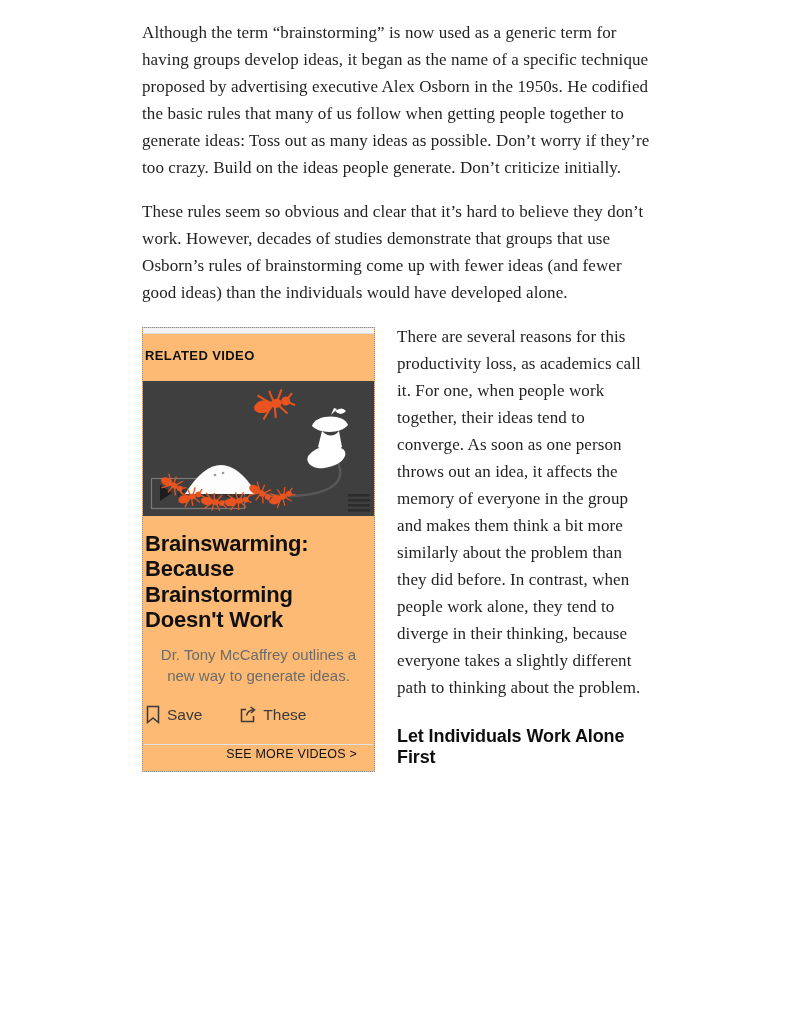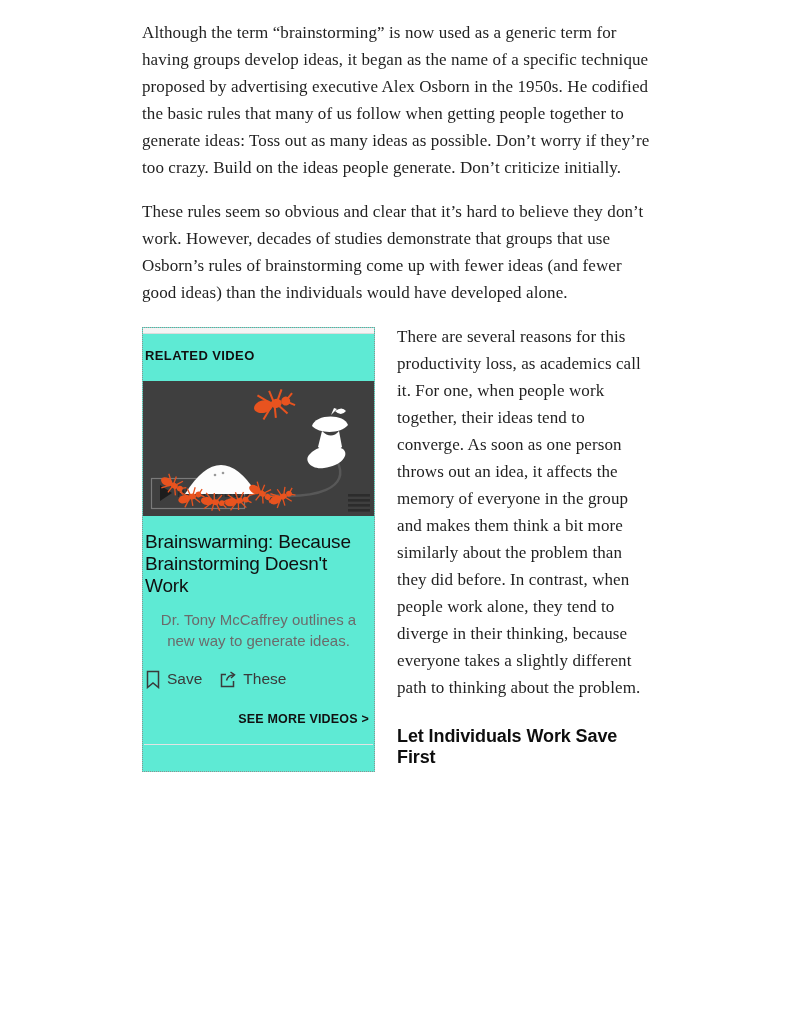--- a/index.html
+++ b/index.html
@@ -19,21 +19,21 @@
     letter-spacing: 0.1px;
   }
   
   .video-card {
     float: left;
     width: 231px;
     height: 443px;
     border: 1px dotted #8f8f8f;
     margin: 4px 22px 12px 0;
     position: relative;
-    background: #5eead4;
+    background: #fdba74;
     font-family: "Liberation Sans", "DejaVu Sans", sans-serif;
     box-sizing: content-box;
   }
   .card-strip {
     height: 5px;
     border-bottom: 1px solid #dcdcdc;
     background: #f4f4f4;
   }
   .card-label {
     font-size: 13px;
@@ -45,60 +45,60 @@
   .thumb {
     position: relative;
     margin-top: 18px;
     height: 135px;
     background: #3f3f3f;
     overflow: hidden;
     cursor: pointer;
   }
   .thumb svg { display: block; }
   .video-title {
-    font-size: 19px;
-    font-weight: normal;
+    font-size: 22px;
+    font-weight: bold;
     line-height: 1.15;
     letter-spacing: -0.2px;
     color: #101010;
     margin: 15px 2px 0 2px;
   }
   .video-desc {
     font-size: 15px;
     line-height: 1.4;
     color: #6b6b6b;
     margin: 12px 2px 0 2px;
     font-weight: normal;
     text-align: center;
   }
   .actions {
     display: flex;
     align-items: center;
-    gap: 16px;
+    gap: 36px;
     margin: 19px 2px 0 2px;
   }
   .action-btn {
     display: inline-flex;
     align-items: center;
     gap: 6px;
     background: none;
     border: none;
     padding: 0;
     font-family: "Liberation Sans", "DejaVu Sans", sans-serif;
     font-size: 15.5px;
     color: #3a3a3a;
     cursor: pointer;
   }
   .action-btn svg { display: block; }
   .see-more {
     display: block;
     text-align: right;
-    margin: 23px 5px 0 2px;
+    margin: 23px 17px 0 2px;
     font-size: 12.5px;
-    font-weight: bold;
+    font-weight: normal;
     letter-spacing: 0.2px;
     color: #111111;
     text-decoration: none;
     cursor: pointer;
   }
   .card-divider {
     position: absolute;
     left: 1px; right: 1px;
     bottom: 26px;
     height: 1px;
@@ -213,15 +213,15 @@
     </div>
 
     <a class="see-more">SEE MORE VIDEOS &gt;</a>
 
     <div class="card-divider"></div>
   </aside>
 
   <p class="body-para">There are several reasons for this productivity loss, as academics call it. For one, when people work together, their ideas tend to converge. As soon as one person throws out an idea, it affects the memory of everyone in the group and makes them think a bit more similarly about the problem than they did before. In contrast, when people work alone, they tend to diverge in their thinking, because everyone takes a slightly different path to thinking about the problem.</p>
 
 
-  <h2 class="section-heading">Let Individuals Work Save First</h2>
+  <h2 class="section-heading">Let Individuals Work Alone First</h2>
 
 </div>
 
 </body></html>

